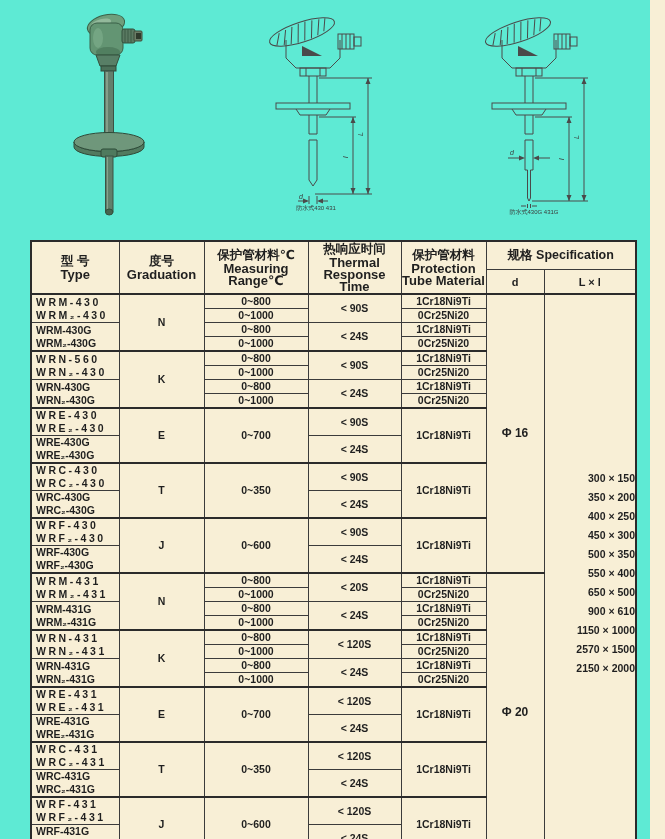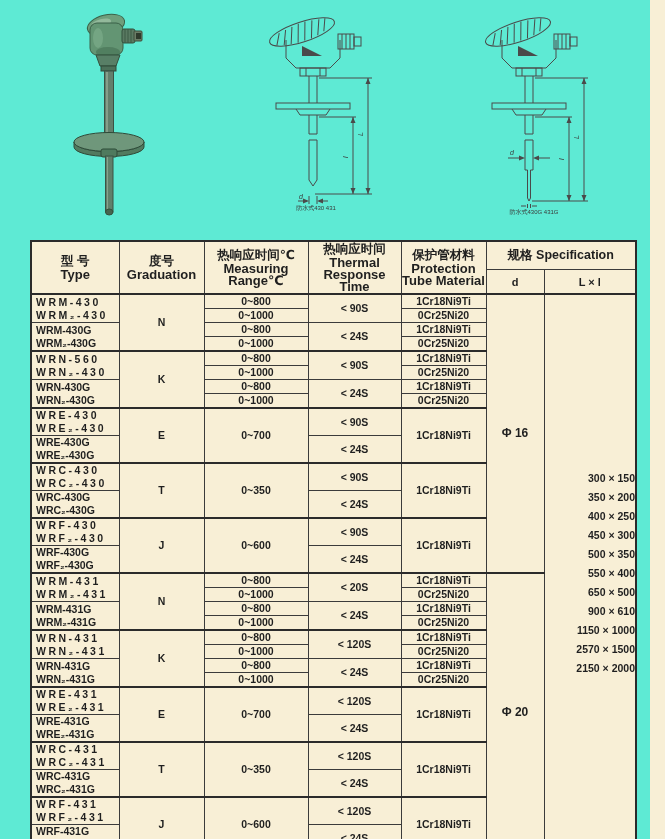--- a/index.html
+++ b/index.html
@@ -145,21 +145,21 @@
       <tr>
         <th rowspan="2">
             <div class="cn">型  号</div>
             <div class="en">Type</div>
           </th>
         <th rowspan="2">
             <div class="cn">度号</div>
             <div class="en">Graduation</div>
           </th>
         <th rowspan="2">
-            <div class="cn">热响应时间℃</div>
+            <div class="cn">保护管材料℃</div>
             <div class="en">Measuring
 Range℃</div>
           </th>
         <th rowspan="2">
             <div class="cn">热响应时间</div>
             <div class="en">Thermal
 Response Time</div>
           </th>
         <th rowspan="2">
             <div class="cn">保护管材料</div>

